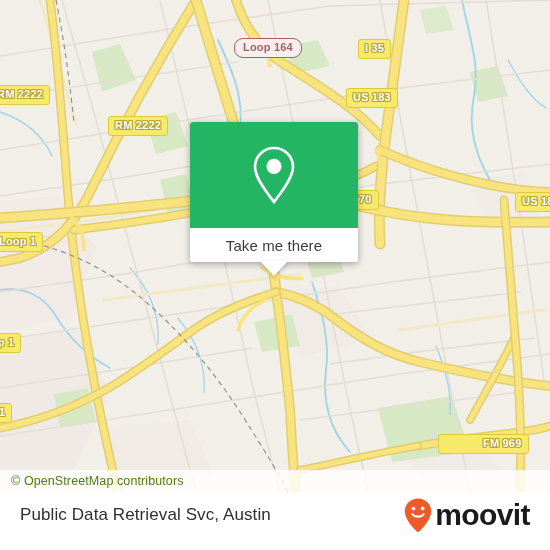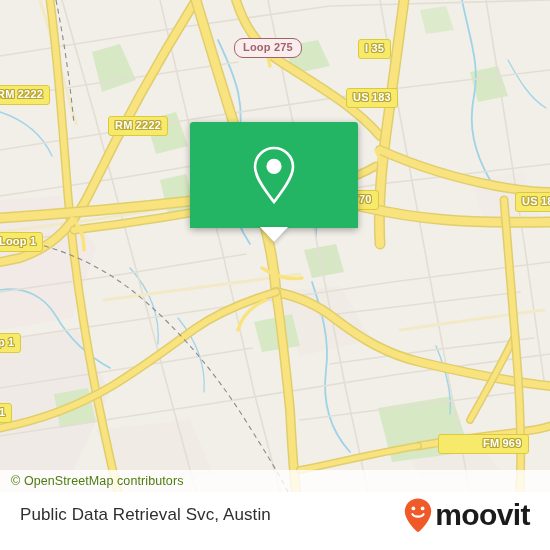--- a/index.html
+++ b/index.html
@@ -239,37 +239,40 @@
       <path class="hwy" stroke-width="5" d="M470,420 C486,392 500,366 514,338"></path>
 
       <path class="hwc" stroke-width="9" d="M504,200 C508,250 512,300 516,348 C520,396 522,440 520,492"></path>
       <path class="hwy" stroke-width="6" d="M504,200 C508,250 512,300 516,348 C520,396 522,440 520,492"></path>
 
       <path class="rail" d="M0,236 C52,244 96,262 134,292 C176,326 212,368 244,418 C264,450 278,472 288,492"></path>
       <path class="rail" d="M56,0 C64,40 70,82 74,124"></path>
     </svg>
 
     <div class="shield yellow" style="left:358px;top:11px;margin-top:28px;">I 35</div>
-    <div class="shield rose" style="left:234px;top:38px;">Loop 275</div>
+    <div class="shield rose" style="left:234px;top:38px;">Loop 164</div>
     <div class="shield yellow" style="left:346px;top:88px;">US 183</div>
     <div class="shield yellow" style="left:-10px;top:85px;">RM 2222</div>
     <div class="shield yellow" style="left:108px;top:116px;">RM 2222</div>
     <div class="shield yellow" style="left:352px;top:190px;">70</div>
     <div class="shield yellow" style="left:515px;top:192px;">US 183</div>
     <div class="shield yellow" style="left:-8px;top:232px;">Loop 1</div>
     <div class="shield yellow" style="left:-16px;top:333px;">op 1</div>
     <div class="shield yellow" style="left:-8px;top:403px;">1</div>
     <div class="shield yellow" style="left:438px;top:434px;padding-left:44px;">FM 969</div>
 
     <div class="popup">
       <div class="popup-head">
         <svg width="50" height="62" viewBox="0 0 50 62">
           <path d="M25 4 C14.5 4 6 12.4 6 22.8 C6 34.5 19 50 25 58 C31 50 44 34.5 44 22.8 C44 12.4 35.5 4 25 4 Z" fill="none" stroke="#ffffff" stroke-width="2.6"></path>
           <circle cx="25" cy="22.4" r="7.6" fill="#ffffff"></circle>
         </svg>
+      </div>
+      <div class="popup-foot">
+        <span>Take me there</span>
       </div>
       <div class="popup-tail"></div>
     </div>
 
     <div class="attrib">
       <span>© OpenStreetMap contributors</span>
     </div>
   </div>
 
   <div class="footer">

